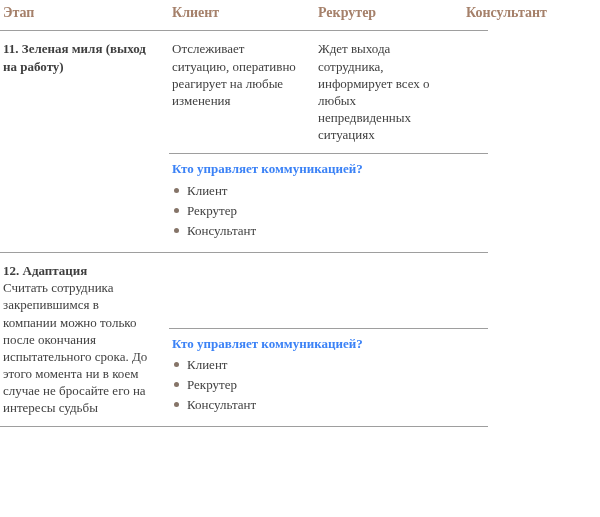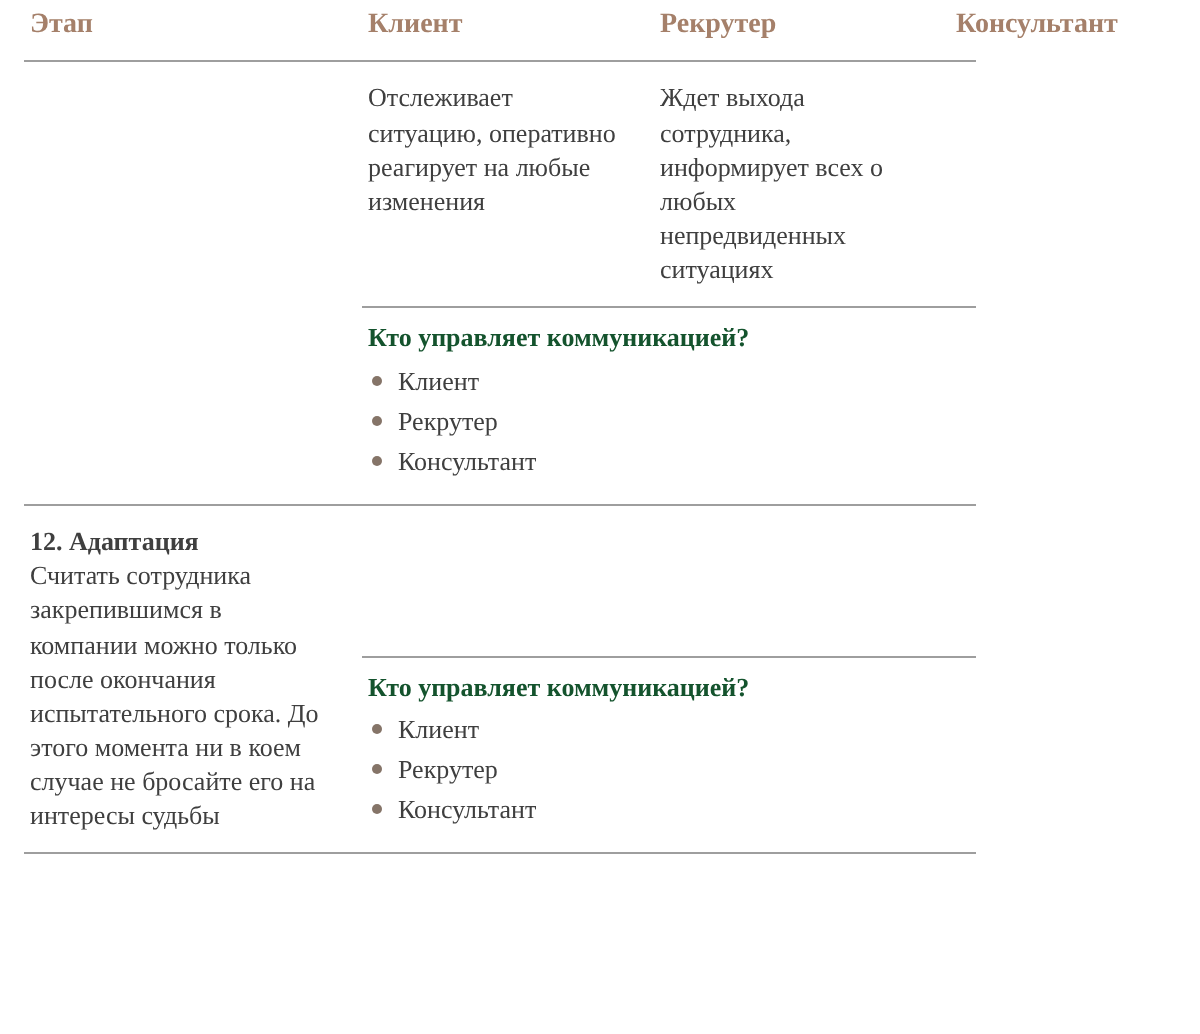--- a/index.html
+++ b/index.html
@@ -6,21 +6,21 @@
   body {
     width: 600px;
     height: 517px;
     background: #ffffff;
     font-family: "Liberation Serif", "DejaVu Serif", serif;
     color: #3f3f3f;
     font-size: 13px;
     line-height: 1.32;
     overflow: hidden;
   }
-  .page { width: 488px; box-sizing: border-box; padding-left: 12px; }
+  .page { width: 488px; box-sizing: border-box; }
 
   .grid {
     display: grid;
     grid-template-columns: 169px 146px 148px 1fr;
   }
 
   
   .header-row {
     padding: 4px 0 8px 0;
     border-bottom: 1px solid #9e9e9e;
@@ -53,21 +53,21 @@
 
   .comm {
     grid-column: 2 / 5;
     grid-row: 2;
     border-top: 1px solid #9e9e9e;
     padding: 6px 0 10px 3px;
     align-self: end;
   }
   .comm-q {
     font-weight: bold;
-    color: #14532d;
+    color: #3b82f6;
     margin-bottom: 4px;
   }
   .comm-list { list-style: none; margin: 0; padding: 0; }
   .comm-list li {
     display: flex;
     align-items: baseline;
     margin: 0 0 3px 0;
   }
   .dot {
     width: 5px; height: 5px;
@@ -87,20 +87,21 @@
 
   <div class="grid header-row">
     <div class="hcell">Этап</div>
     <div class="hcell">Клиент</div>
     <div class="hcell">Рекрутер</div>
     <div class="hcell">Консультант</div>
   </div>
 
   <section class="grid stage">
     <div class="cell stage-cell">
+      <div class="stage-title">11. Зеленая миля (выход на работу)</div>
     </div>
     <div class="cell role-cell">Отслеживает ситуацию, оперативно реагирует на любые изменения</div>
     <div class="cell role-cell">Ждет выхода сотрудника, информирует всех о любых непредвиденных ситуациях</div>
     <div class="comm">
       <div class="comm-q">Кто управляет коммуникацией?</div>
       <ul class="comm-list">
         <li>
             <span class="dot"></span>
             <span>Клиент</span>
           </li>

